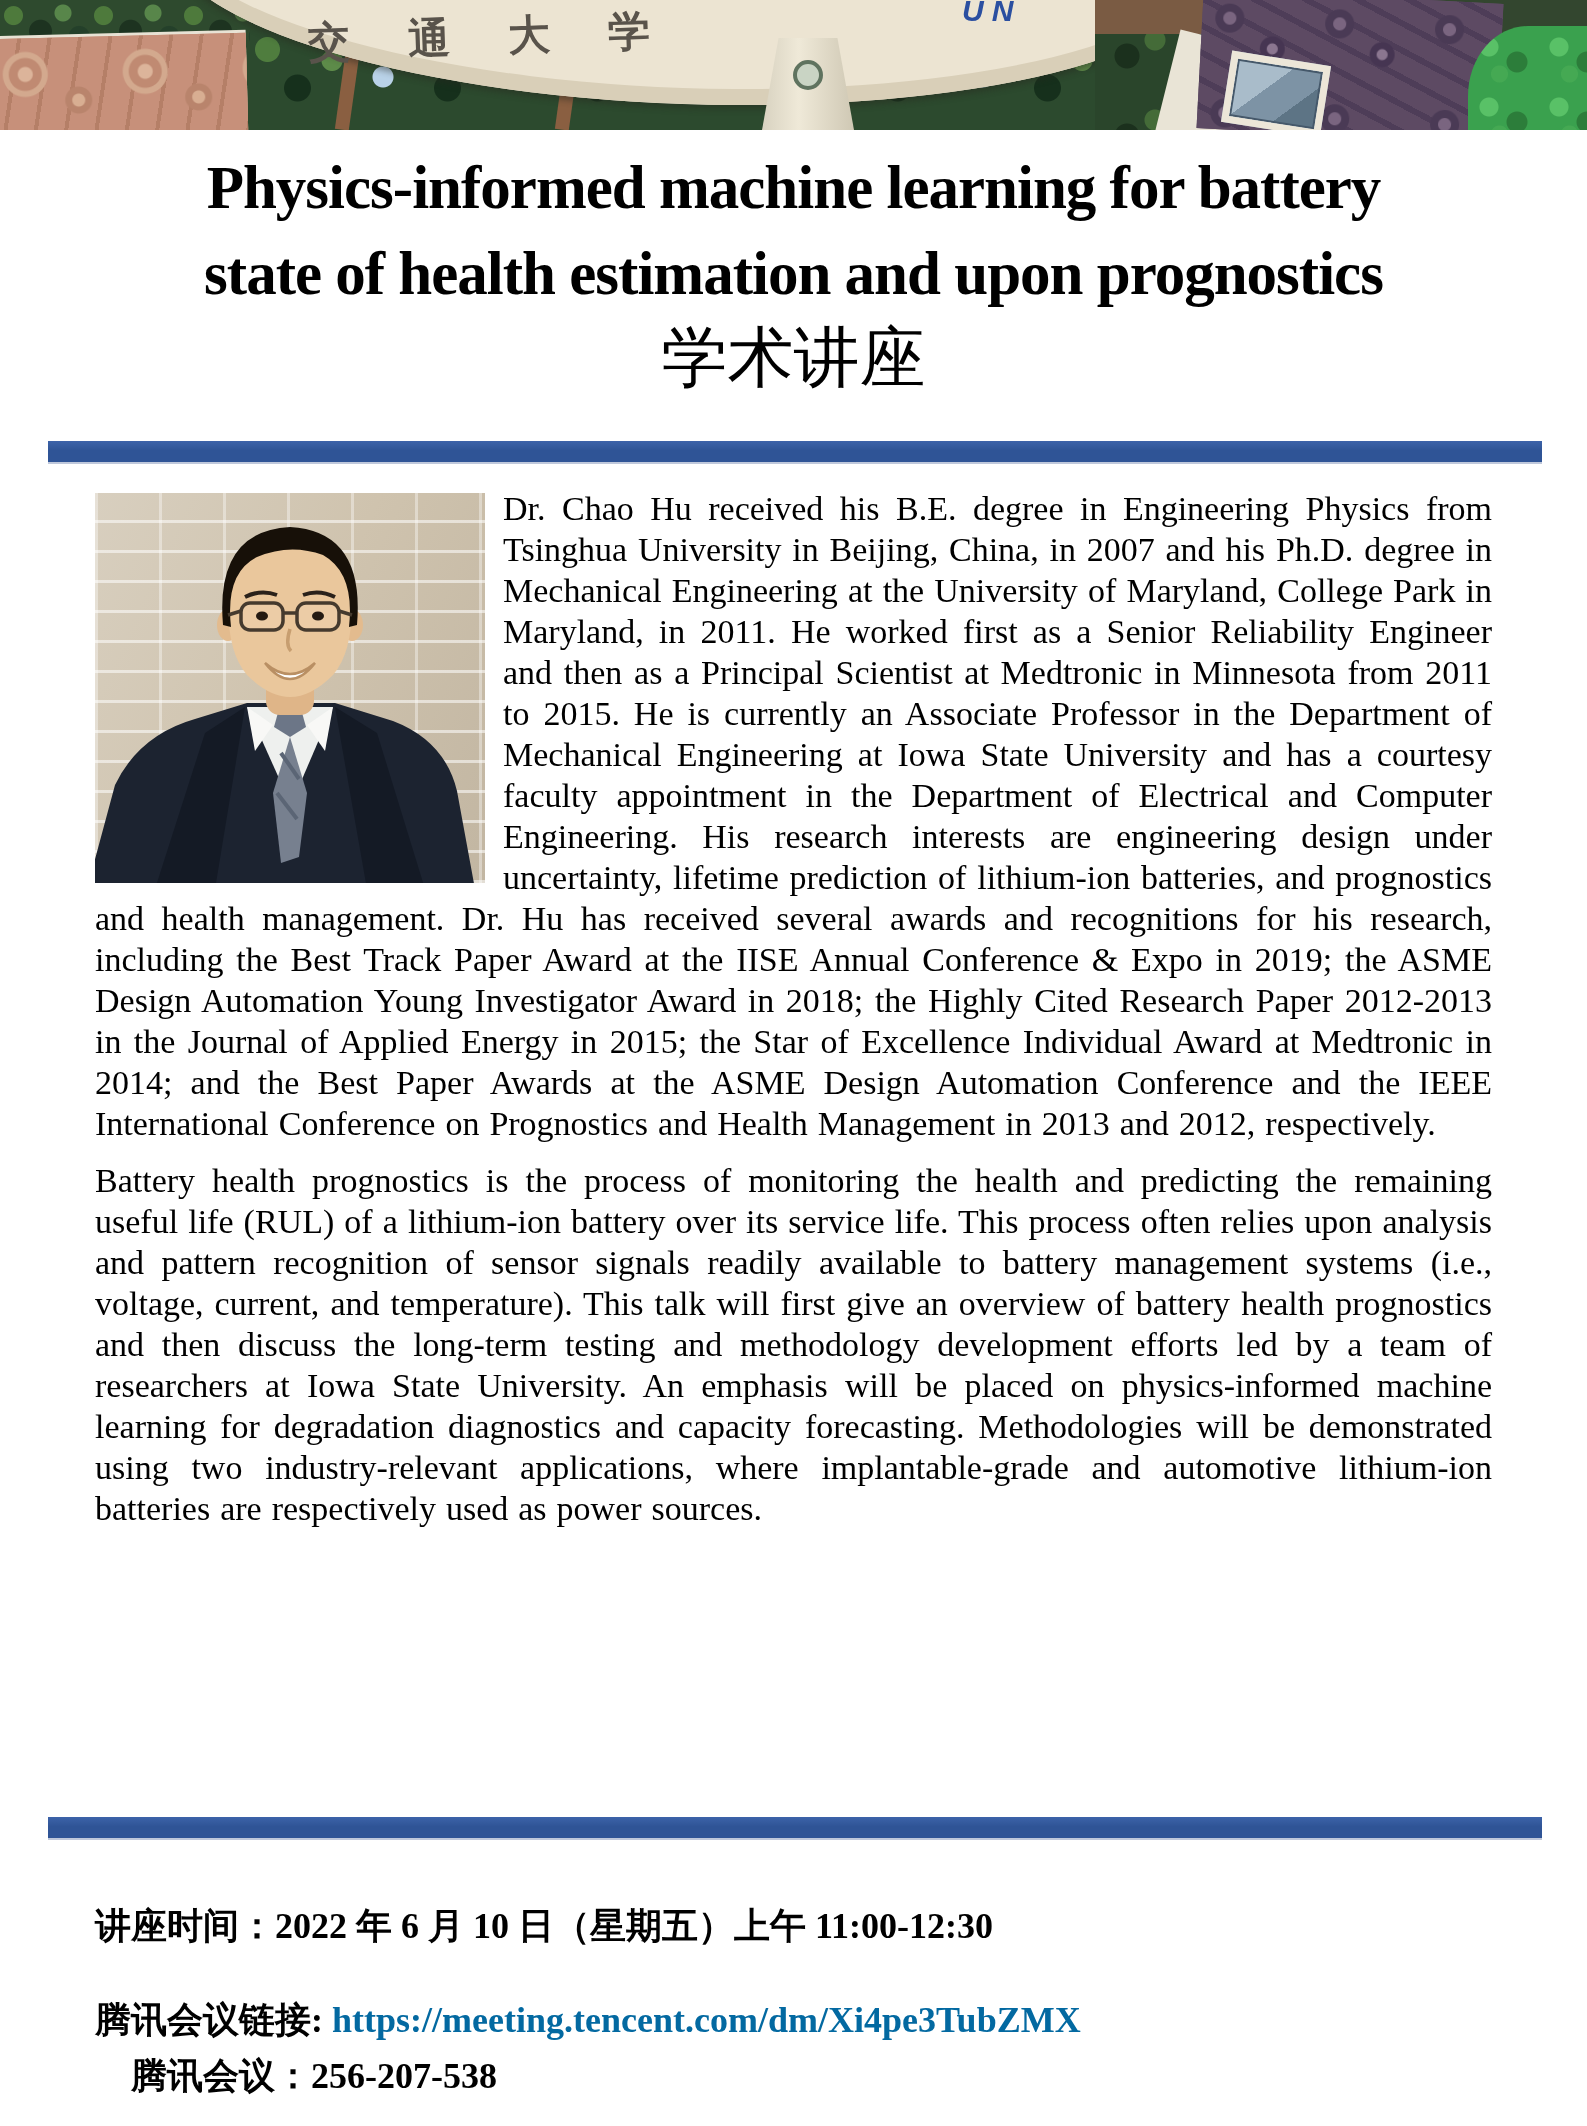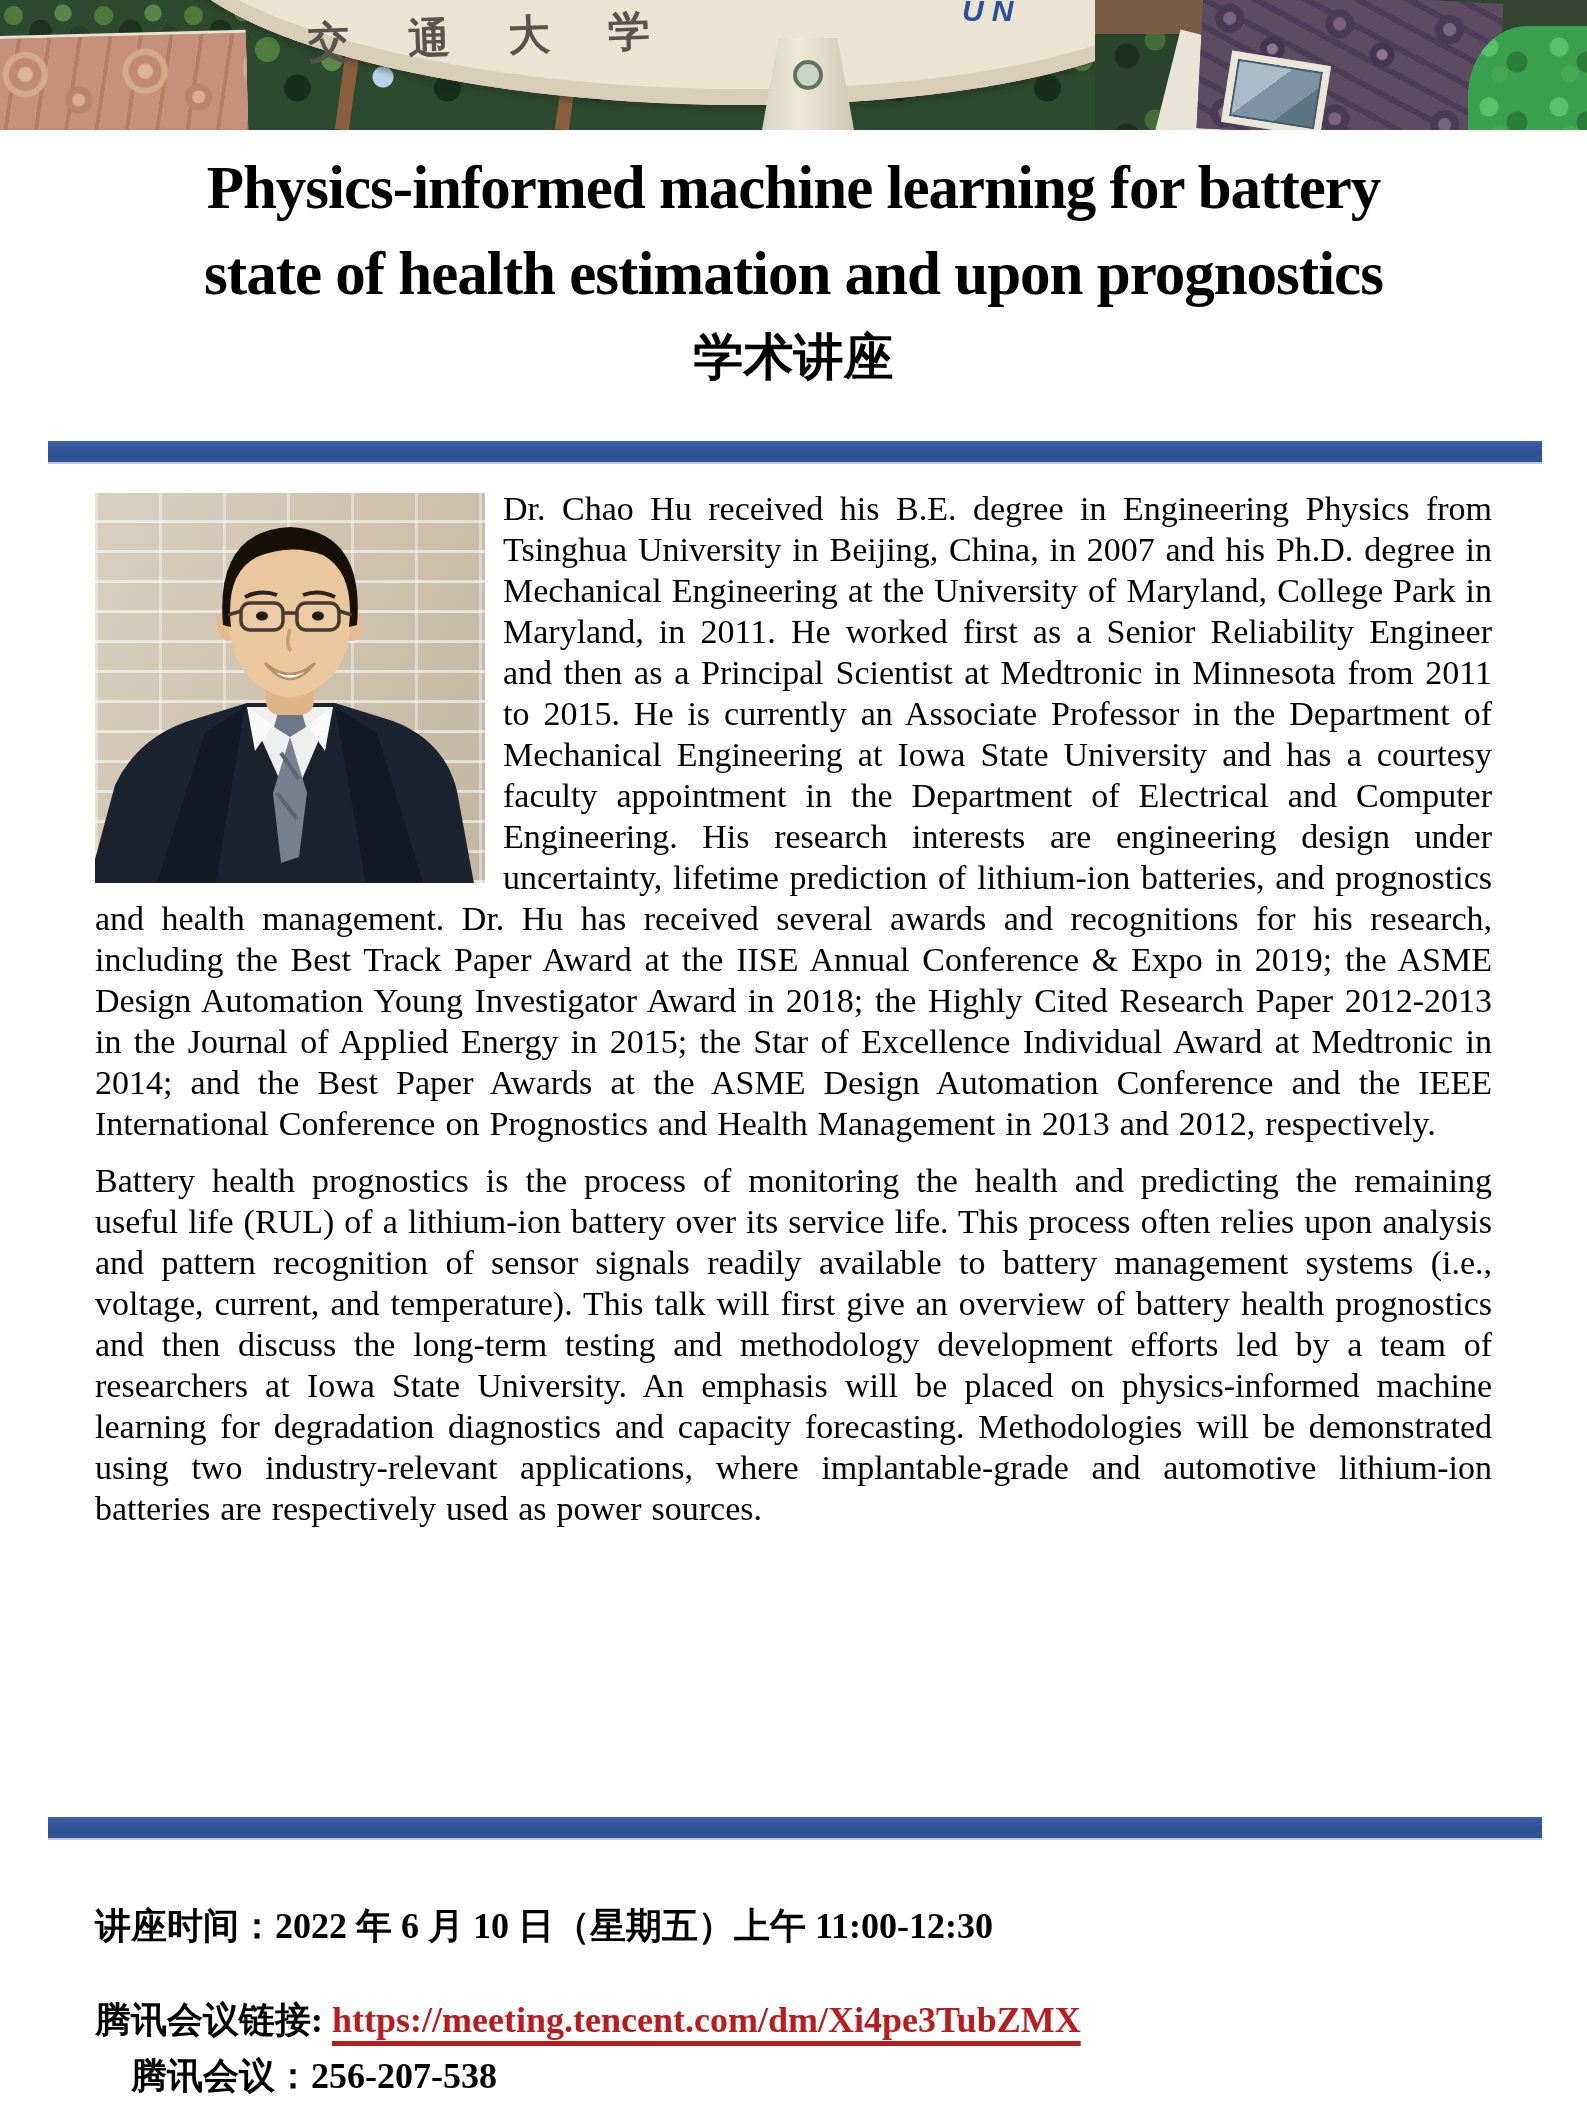--- a/index.html
+++ b/index.html
@@ -121,21 +121,21 @@
     background-size:70px 60px;
   }
 
   
   .title-block{ flex:0 0 auto; text-align:center; padding-top:15px; }
   .title-line{
     font-weight:bold; font-size:61px; line-height:86px; letter-spacing:-1px;
   }
   .subtitle{
     font-family:"Liberation Sans","DejaVu Sans",sans-serif;
-    font-weight:bold; font-size:50px; line-height:72px; margin-top:4px;
+    font-weight:normal; font-size:66px; line-height:72px; margin-top:4px;
   }
 
   
   .bar{
     flex:0 0 auto;
     width:1494px; height:21px; margin-left:48px;
     background:linear-gradient(180deg,#3d63a9 0,#2f5496 45%,#2f5496 100%);
     box-shadow:0 2px 0 rgba(175,186,210,.8);
   }
   .bar1{ margin-top:48px; }
@@ -168,22 +168,22 @@
 
   .spacer{ flex:1 1 auto; min-height:20px; }
 
   
   .details{ flex:0 0 auto; padding:12px 95px 26px; }
   .detail-line{ font-size:36px; line-height:48px; font-weight:bold; }
   .time-line{ margin-top:52px; }
   .link-line{ margin-top:46px; }
   .meeting-line{ margin-top:8px;margin-left:36px; }
   .url{
-    color:#b91c1c; font-weight:bold;
-    text-decoration:underline; text-decoration-thickness:5px; text-underline-offset:9px;
+    color:#0369a1; font-weight:bold;
+    text-decoration-thickness:5px; text-underline-offset:9px;
     cursor:pointer;
   }
 </style>
 </head>
 <body>
 
 <div class="page">
 
   <header class="campus">
     <div class="h-mid-trees"></div>

